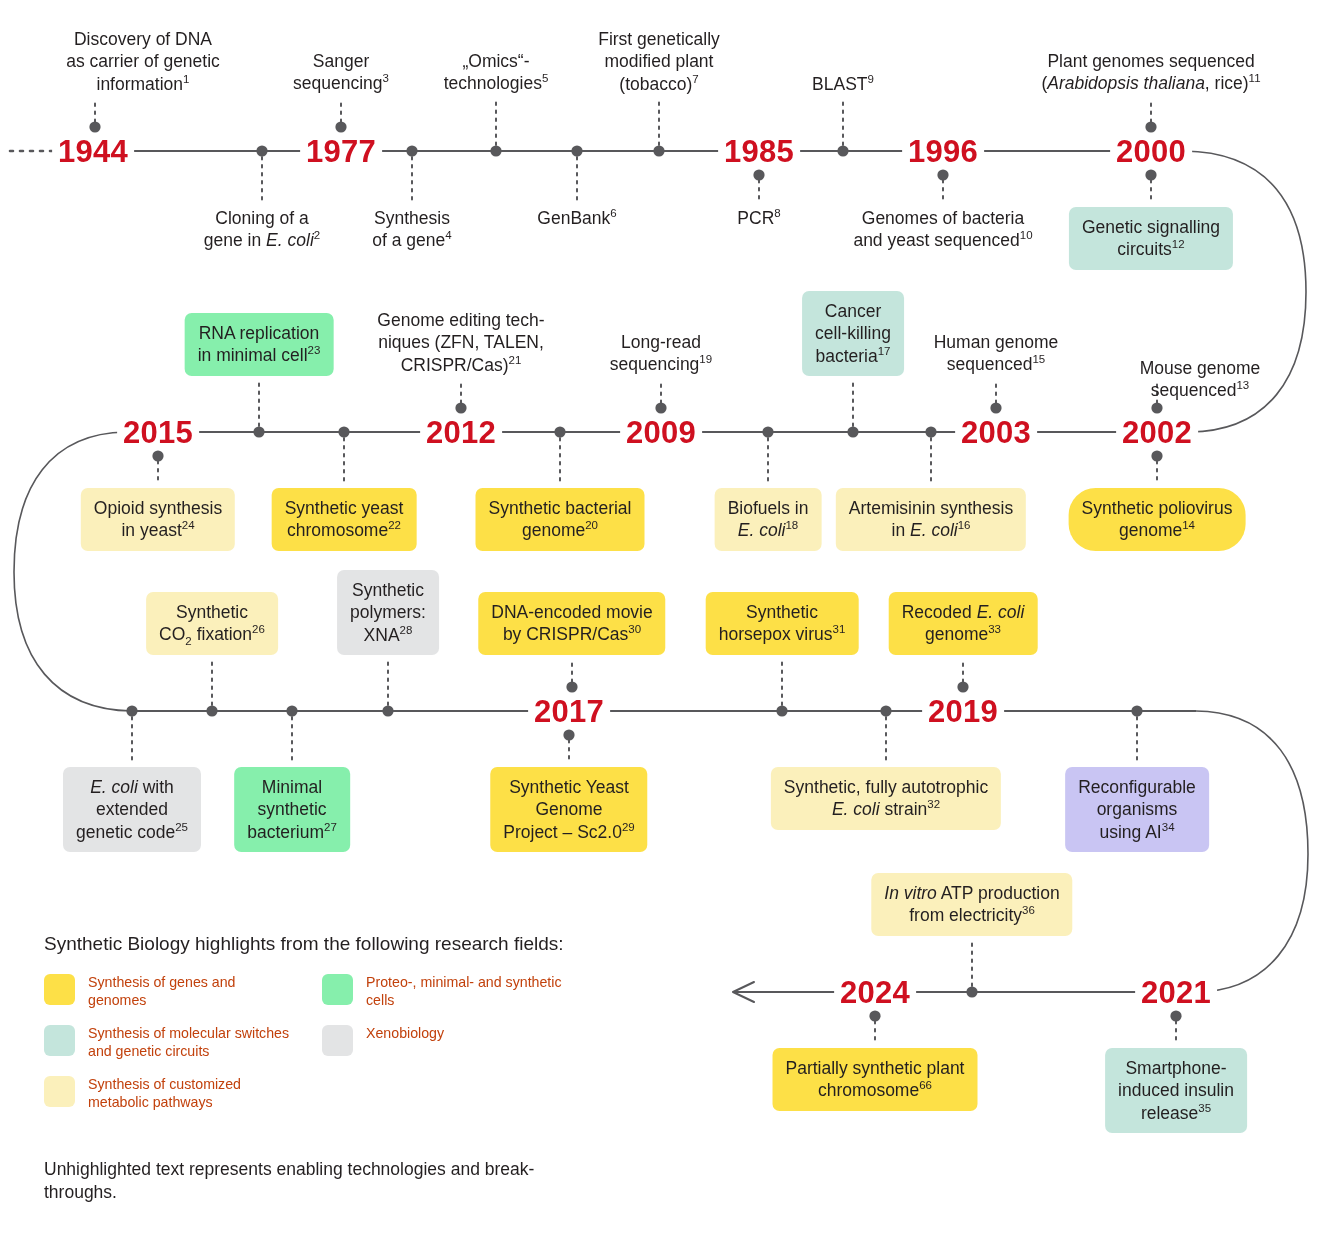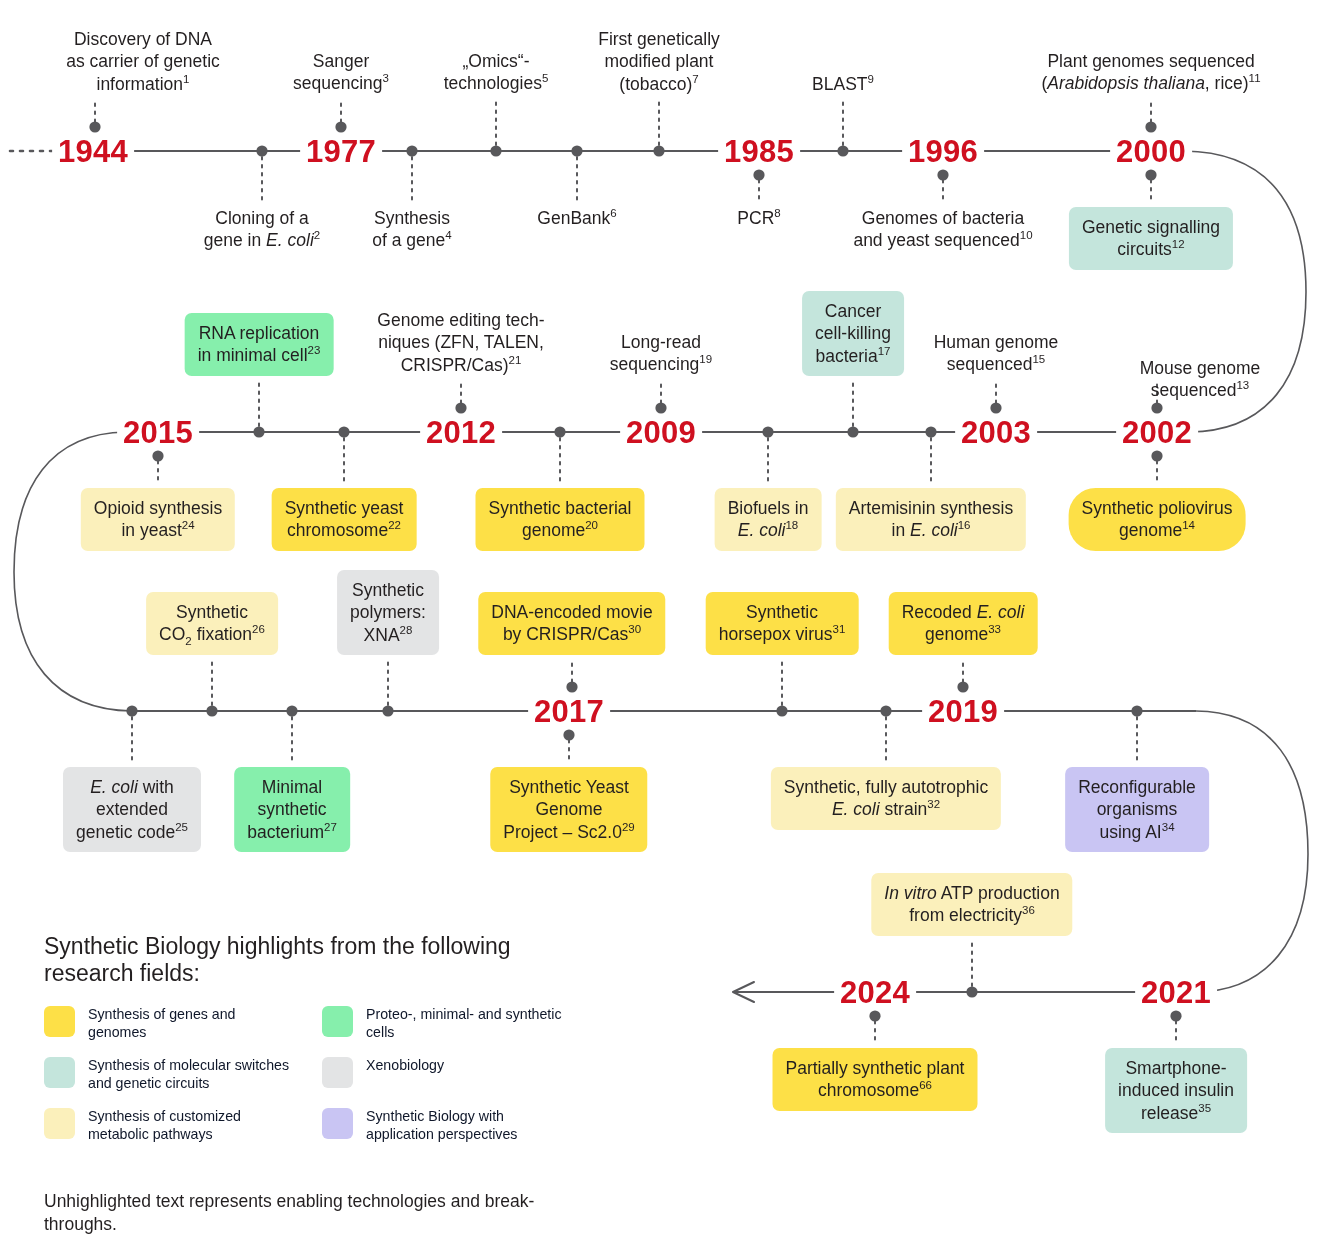--- a/index.html
+++ b/index.html
@@ -46,25 +46,25 @@
 
   .c-blue{background:#fde047;}
   .c-teal{background:#c4e5dc;}
   .c-yellow{background:#fbf0bb;}
   .c-pink{background:#86efac;}
   .c-gray{background:#e3e4e5;}
   .c-purple{background:#c9c5f3;}
 
   
   #legend{position:absolute;left:44px;top:933px;width:530px;}
-  #legend-title{font-size:23px;color:#231f20;margin-bottom:18px;}
+  #legend-title{font-size:19px;color:#231f20;margin-bottom:18px;}
   #legend-grid{display:grid;grid-template-columns:1fr 1fr;column-gap:26px;row-gap:14px;}
   .leg-item{display:flex;align-items:flex-start;gap:13px;}
   .leg-swatch{width:31px;height:31px;border-radius:6px;flex:0 0 auto;margin-top:1px;}
-  .leg-text{font-size:14.2px;line-height:1.3;color:#0f172a;max-width:205px;}
+  .leg-text{font-size:14.2px;line-height:1.3;color:#c2410c;max-width:205px;}
   #legend-note{font-size:17.5px;line-height:1.35;color:#231f20;margin-top:46px;}
 </style>
 </head>
 <body>
 
 <div id="stage">
   <svg id="wires" viewBox="0 0 1320 1234">
     <g stroke="#58585b" fill="none">
 
       <path d="M130 151 L1120 151" stroke-width="2"></path>
@@ -234,20 +234,16 @@
           <div class="leg-text">Synthesis of molecular switches and genetic circuits</div>
         </div>
         <div class="leg-item">
           <div class="leg-swatch c-gray"></div>
           <div class="leg-text">Xenobiology</div>
         </div>
         <div class="leg-item">
           <div class="leg-swatch c-yellow"></div>
           <div class="leg-text">Synthesis of customized metabolic pathways</div>
         </div>
-        <div class="leg-item">
-          <div class="leg-swatch c-purple"></div>
-          <div class="leg-text">Synthetic Biology with application perspectives</div>
-        </div>
       </div>
     <div id="legend-note">Unhighlighted text represents enabling technologies and break-throughs.</div>
   </div>
 </div>
 
 </body></html>

